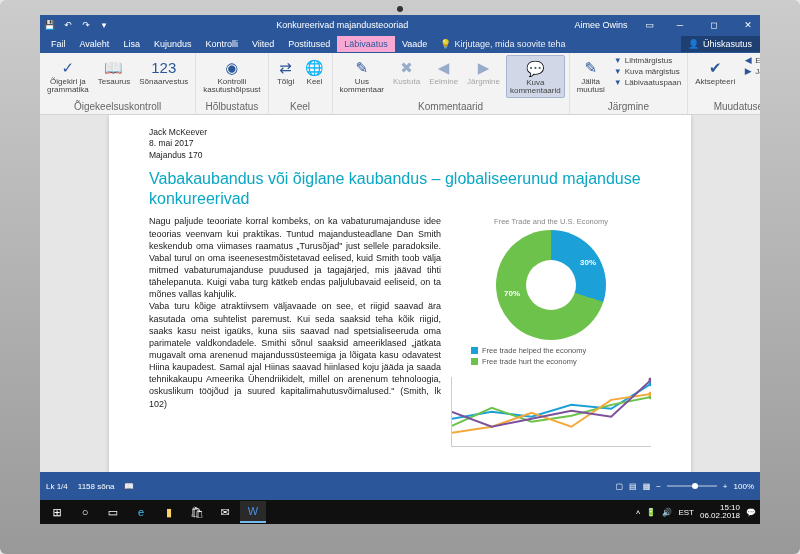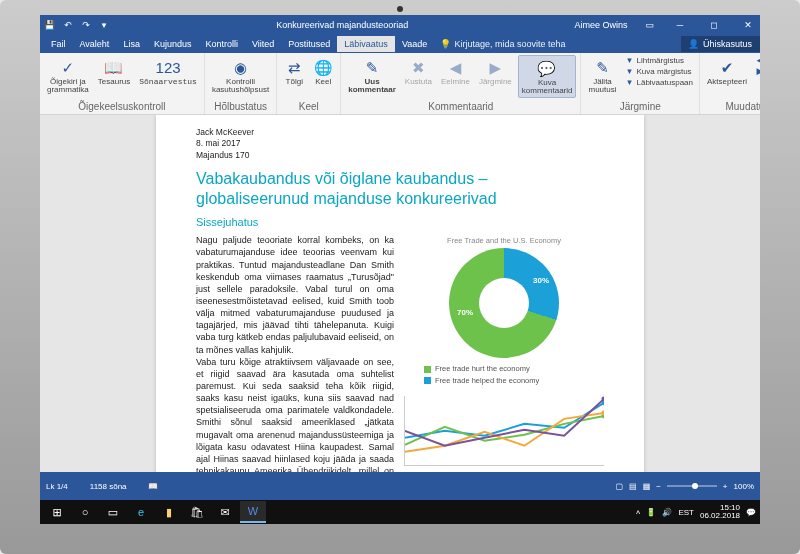--- a/index.html
+++ b/index.html
@@ -10,56 +10,56 @@
 
   .titlebar { background: #2b579a; color: #fff; height: 20px; display: flex; align-items: center; font-size: 9px; padding: 0 4px; }
   .qat { display: flex; gap: 6px; align-items: center; }
   .qat span { width: 12px; height: 12px; display: inline-flex; align-items: center; justify-content: center; font-size: 9px; }
   .title-center { flex: 1; text-align: center; }
   .title-right { display: flex; gap: 18px; align-items: center; }
   .win-btn { width: 16px; text-align: center; }
 
   .ribbon-tabs { background: #2b579a; color: #fff; display: flex; align-items: center; font-size: 9px; height: 18px; padding-left: 4px; }
   .ribbon-tab { padding: 3px 7px; cursor: pointer; }
-  .ribbon-tab.active { background: #e5e5e5; color: #2b579a; }
+  .ribbon-tab.active { background: #f9a8d4; color: #2b579a; }
   .tell-me { margin-left: 6px; opacity: .9; display: flex; align-items: center; gap: 3px; }
   .share-btn { margin-left: auto; background: #1e3f72; padding: 3px 8px; display: flex; align-items: center; gap: 3px; }
 
   .ribbon-body { background: #f3f3f3; border-bottom: 1px solid #d4d4d4; height: 62px; display: flex; font-size: 8px; color: #444; }
   .rgroup { border-right: 1px solid #e0e0e0; padding: 2px 4px; display: flex; flex-direction: column; justify-content: space-between; }
   .rgroup-items { display: flex; gap: 3px; align-items: flex-start; flex: 1; }
   .rgroup-label { text-align: center; color: #666; font-size: 10px; padding-top: 1px; }
   .rbtn { display: flex; flex-direction: column; align-items: center; gap: 1px; padding: 2px 3px; cursor: pointer; line-height: 1; text-align: center; border-radius: 2px; }
   .rbtn.active { background: #d0d8e8; border: 1px solid #a5b5d0; }
   .rbtn .icn { width: 16px; height: 16px; display: flex; align-items: center; justify-content: center; font-size: 12px; color: #2b579a; }
   .rbtn .icn.big { width: 20px; height: 20px; font-size: 15px; }
   .rbtn-stack { display: flex; flex-direction: column; gap: 1px; }
   .rbtn-row { display: flex; align-items: center; gap: 2px; padding: 0 2px; cursor: pointer; white-space: nowrap; }
   .rbtn-row .icn-sm { width: 10px; height: 10px; font-size: 9px; color: #2b579a; display: inline-flex; align-items: center; justify-content: center; }
 
   .doc-area { flex: 1; background: #e6e6e6; overflow: hidden; display: flex; justify-content: center; position: relative; }
-  .page { background: #fff; width: 488px; margin-top: 0; padding: 12px 40px 10px 40px; font-size: 9px; color: #222; line-height: 1.35; box-shadow: 0 1px 4px rgba(0,0,0,.2); }
+  .page { background: #fff; width: 582px; margin-top: 0; padding: 12px 40px 10px 40px; font-size: 9px; color: #222; line-height: 1.35; box-shadow: 0 1px 4px rgba(0,0,0,.2); }
   .meta-line { font-size: 8.5px; }
   h1.doc-title { color: #0aa7c4; font-weight: 400; font-size: 16px; margin: 8px 0 6px; line-height: 1.25; }
   h2.sec { color: #0aa7c4; font-weight: 400; font-size: 11px; margin: 6px 0 4px; }
   .doc-body { text-align: justify; }
   .float-chart { float: right; width: 200px; margin: 2px 0 4px 10px; font-size: 7.5px; color: #555; }
   .donut { width: 110px; height: 110px; margin: 2px auto 6px; position: relative; border-radius: 50%;
     background: conic-gradient(#1ca0d8 0 30%, #6dc24b 30% 100%); }
   .donut::after { content:""; position: absolute; inset: 30px; background: #fff; border-radius: 50%; }
   .pct { position: absolute; color: #fff; font-size: 8px; font-weight: 600; }
   .pct.a { top: 28px; right: 10px; }
   .pct.b { bottom: 40px; left: 8px; }
   .legend-row { display: flex; gap: 4px; align-items: center; margin: 1px 0 1px 20px; }
   .sw { width: 7px; height: 7px; }
   .sw.blue { background: #1ca0d8; } .sw.green { background: #6dc24b; }
   .linechart { height: 70px; margin-top: 10px; position: relative; border-left: 1px solid #ccc; border-bottom: 1px solid #ccc; }
   .linechart svg { position: absolute; inset: 0; }
 
-  .statusbar { background: #2b579a; color: #fff; height: 24px; font-size: 8px; display: flex; align-items: center; padding: 14px 6px; gap: 22px; }
+  .statusbar { background: #2b579a; color: #fff; height: 24px; font-size: 8px; display: flex; align-items: center; padding: 14px 6px; gap: 10px; }
   .statusbar .right { margin-left: auto; display: flex; gap: 6px; align-items: center; }
   .zoom-slider { width: 50px; height: 2px; background: #7a93bf; position: relative; }
   .zoom-slider::after { content:""; position:absolute; width:6px; height:6px; background:#fff; border-radius:50%; top:-2px; left:50%; }
 
   .taskbar { background: #101010; height: 24px; display: flex; align-items: center; padding: 0 4px; gap: 2px; }
   .taskbar .tbtn { width: 26px; height: 22px; display: flex; align-items: center; justify-content: center; color: #fff; font-size: 11px; }
   .taskbar .tbtn.active { border-bottom: 2px solid #76b9ed; background: #2a2a2a; }
   .taskbar .tray { margin-left: auto; display: flex; align-items: center; gap: 6px; color: #fff; font-size: 8px; }
   .tray-time { text-align: right; line-height: 1; }
 </style>
@@ -115,21 +115,21 @@
                 <div class="icn big">✓</div>
                 <div style="white-space: pre;">Õigekiri ja
 grammatika</div>
               </div>
               <div class="rbtn">
                 <div class="icn big">📖</div>
                 <div style="white-space: pre;">Tesaurus</div>
               </div>
               <div class="rbtn">
                 <div class="icn big">123</div>
-                <div style="white-space: pre; font-family: Liberation Mono, monospace;">Sõnaarvestus</div>
+                <div style="white-space: pre;">Sõnaarvestus</div>
               </div>
             </div>
             <div class="rgroup-label">Õigekeelsuskontroll</div>
           </div>
           <div class="rgroup">
             <div class="rgroup-items">
               <div class="rbtn">
                 <div class="icn big">◉</div>
                 <div style="white-space: pre;">Kontrolli
 kasutushõlpsust</div>
@@ -147,21 +147,21 @@
                 <div class="icn big">🌐</div>
                 <div style="white-space: pre;">Keel</div>
               </div>
             </div>
             <div class="rgroup-label">Keel</div>
           </div>
           <div class="rgroup">
             <div class="rgroup-items">
               <div class="rbtn">
                 <div class="icn big">✎</div>
-                <div style="white-space: pre; font-weight: bold;">Uus
+                <div style="white-space: pre;">Uus
 kommentaar</div>
               </div>
               <div class="rbtn" style="opacity: 0.45;">
                 <div class="icn big">✖</div>
                 <div style="white-space: pre;">Kustuta</div>
               </div>
               <div class="rbtn" style="opacity: 0.45;">
                 <div class="icn big">◀</div>
                 <div style="white-space: pre;">Eelmine</div>
               </div>
@@ -222,35 +222,34 @@
           </div>
         </div>
     </div>
 
     <div class="doc-area">
       <div class="page">
         <div class="meta-line">Jack McKeever</div>
         <div class="meta-line">8. mai 2017</div>
         <div class="meta-line">Majandus 170</div>
         <h1 class="doc-title">Vabakaubandus või õiglane kaubandus – globaliseerunud majanduse konkureerivad</h1>
-        <h2 class="sec">Sissejuhatus</h2>
 
         <div class="float-chart">
           <div style="text-align:center;color:#888;">Free Trade and the U.S. Economy</div>
           <div class="donut">
             <div class="pct a">30%</div>
             <div class="pct b">70%</div>
           </div>
           <div class="legend-row">
+              <span class="sw blue"></span>
+              <span>Free trade helped the economy</span>
+            </div>
+          <div class="legend-row">
               <span class="sw green"></span>
               <span>Free trade hurt the economy</span>
-            </div>
-          <div class="legend-row">
-              <span class="sw blue"></span>
-              <span>Free trade helped the economy</span>
             </div>
           <div class="linechart">
             <svg viewBox="0 0 200 70" preserveAspectRatio="none">
               <polyline points="0,42 40,35 80,40 120,28 160,32 200,7" fill="none" stroke="#1ca0d8" stroke-width="2"></polyline>
               <polyline points="0,49 40,31 80,45 120,39 160,28 200,20" fill="none" stroke="#6dc24b" stroke-width="2"></polyline>
               <polyline points="0,56 40,50 80,36 120,50 160,23 200,17" fill="none" stroke="#f2a93b" stroke-width="2"></polyline>
               <polyline points="0,35 40,50 80,42 120,34 160,40 200,3" fill="none" stroke="#7b519c" stroke-width="2"></polyline>
               <g fill="#1ca0d8">
                   <circle cx="200" cy="7" r="2.5"></circle>
                 </g>

